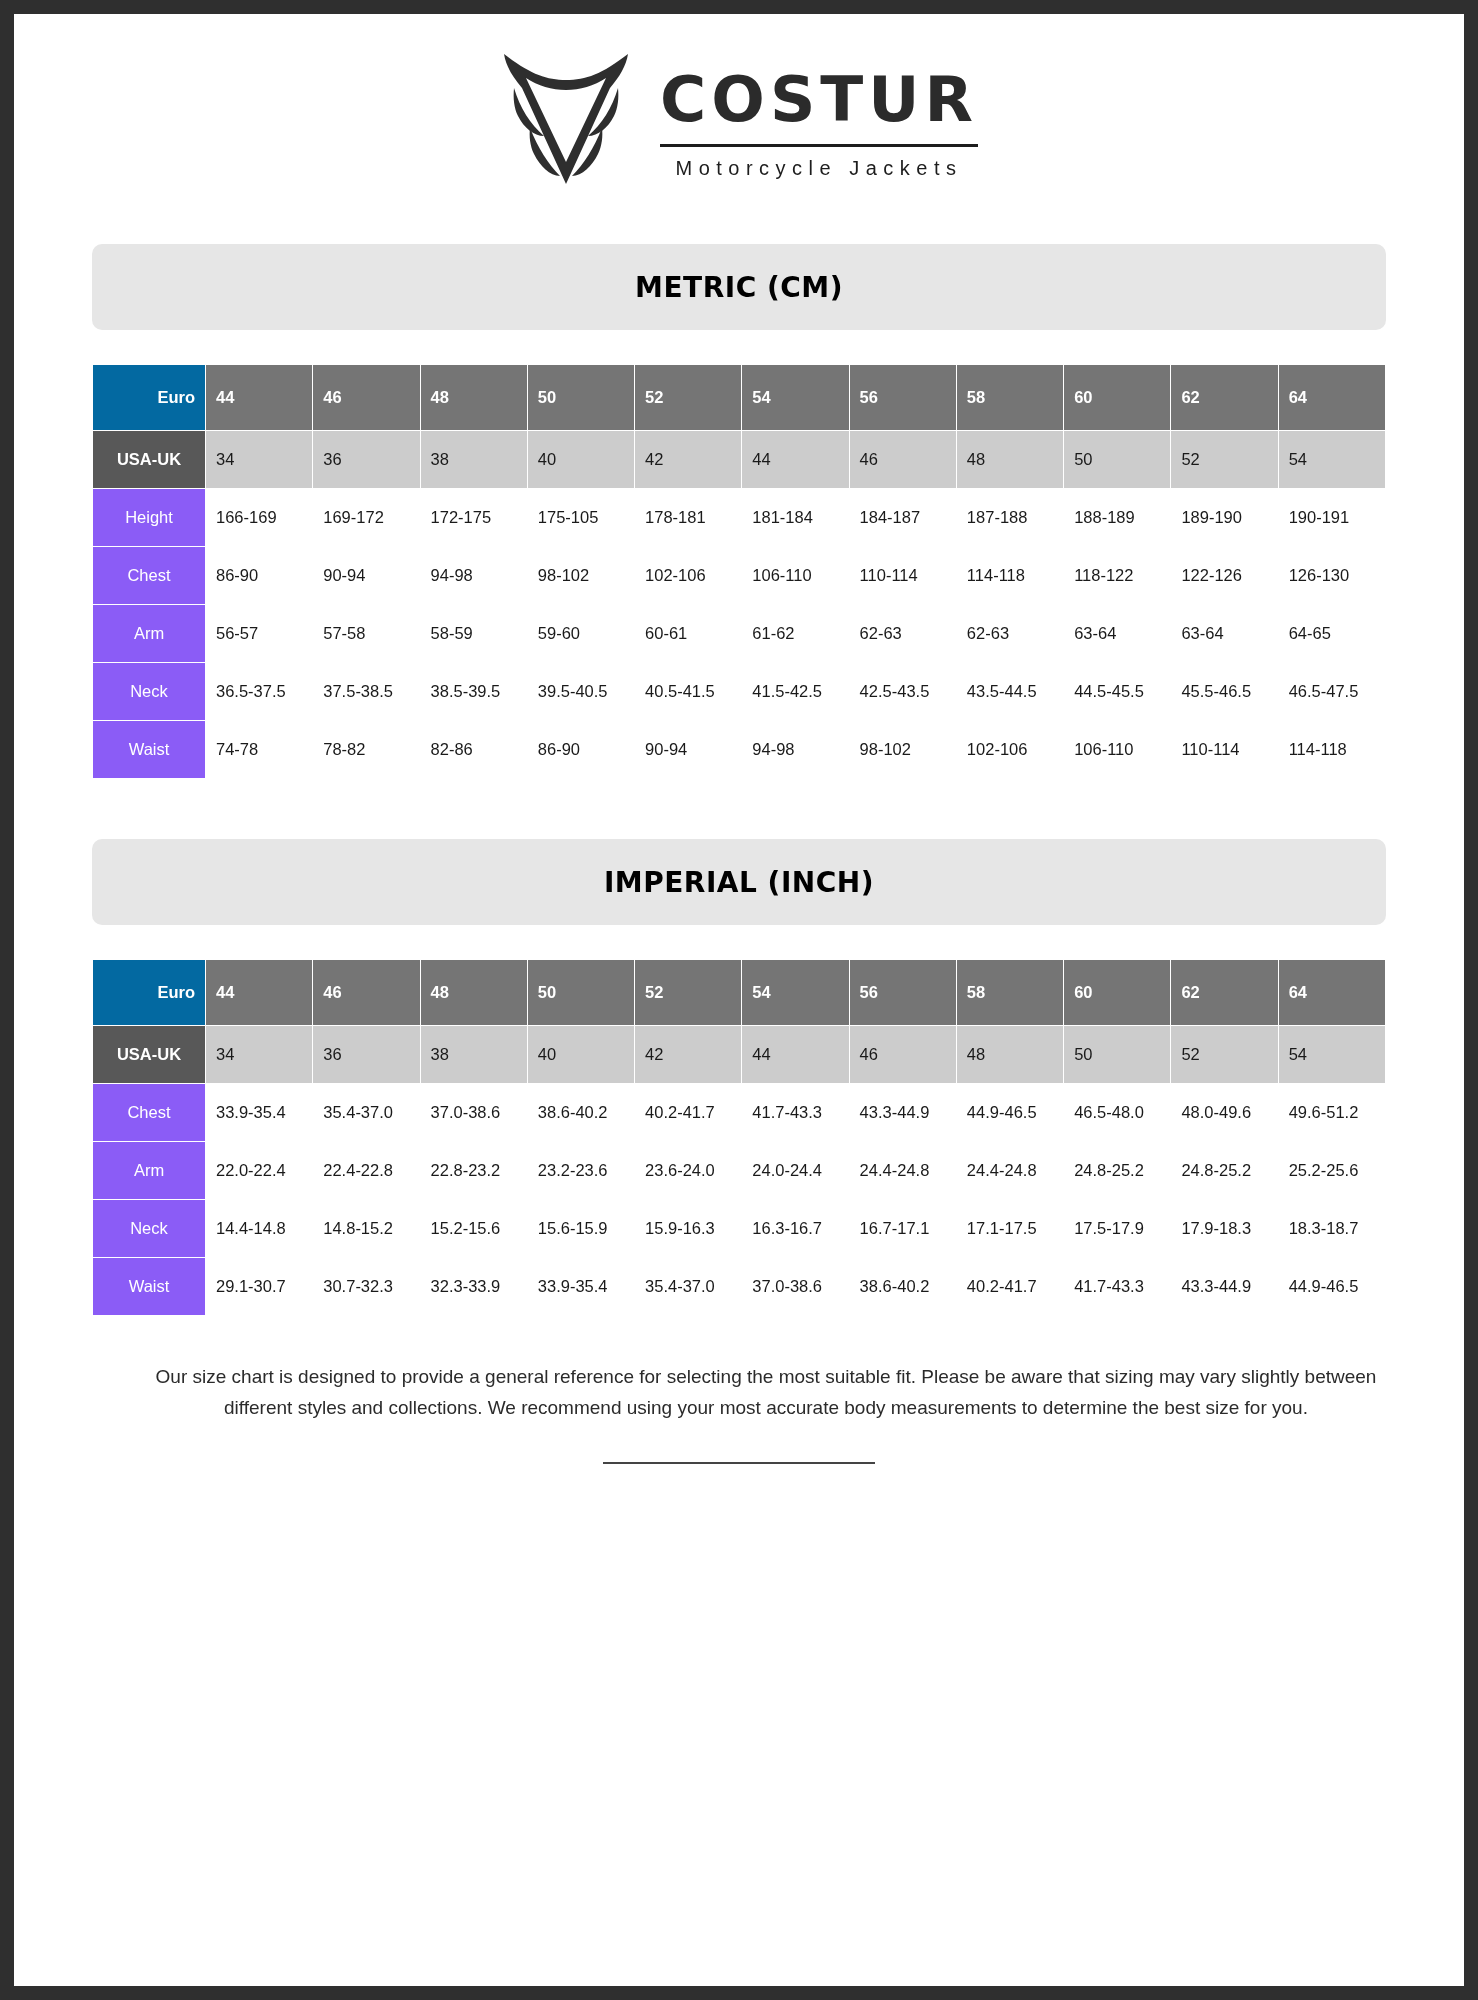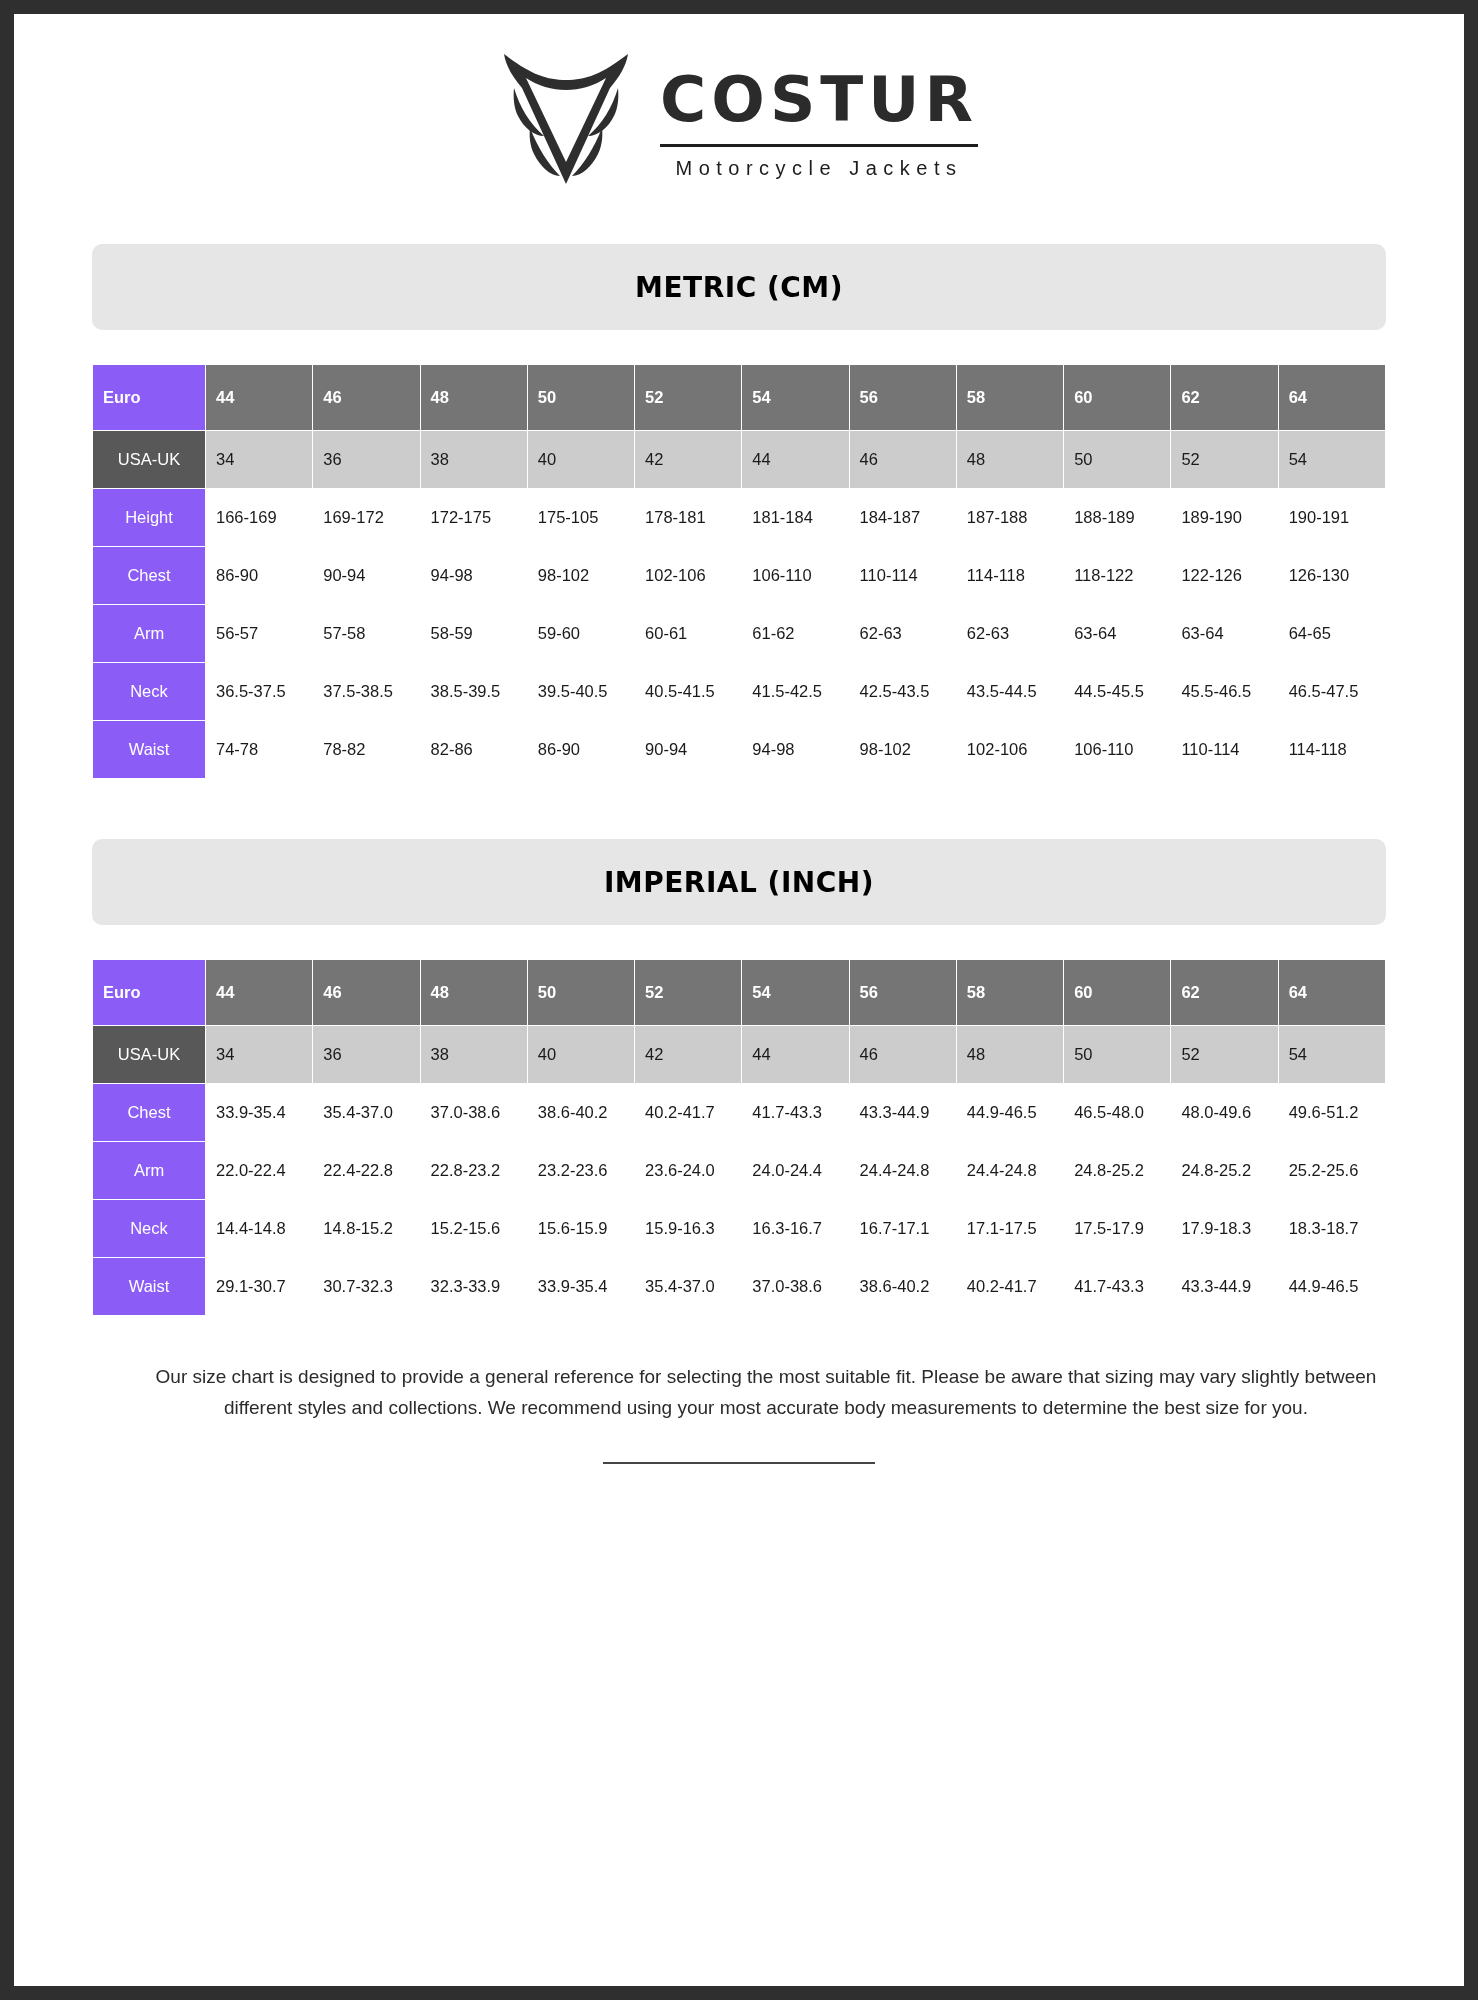--- a/index.html
+++ b/index.html
@@ -79,37 +79,37 @@
   table.sizes td, table.sizes th {
     border: 1px solid #ffffff;
     font-size: 16.5px;
     padding: 0 10px;
     font-family: "Liberation Sans", sans-serif;
   }
   
   col.labelcol { width: 113px; }
 
   .hdr-corner {
-    background: #8b5cf6;
+    background: #0369a1;
     color: #ffffff;
     font-weight: 700;
-    text-align: left;
+    text-align: right;
     height: 66px;
   }
   .hdr-cell {
     background: #757575;
     color: #ffffff;
     font-weight: 700;
     text-align: left;
     height: 66px;
   }
   .sub-corner {
     background: #585858;
     color: #ffffff;
-    font-weight: 400;
+    font-weight: 700;
     text-align: center;
     height: 58px;
   }
   .sub-cell {
     background: #cccccc;
     color: #1a1a1a;
     text-align: left;
     height: 58px;
   }
   .row-label {

